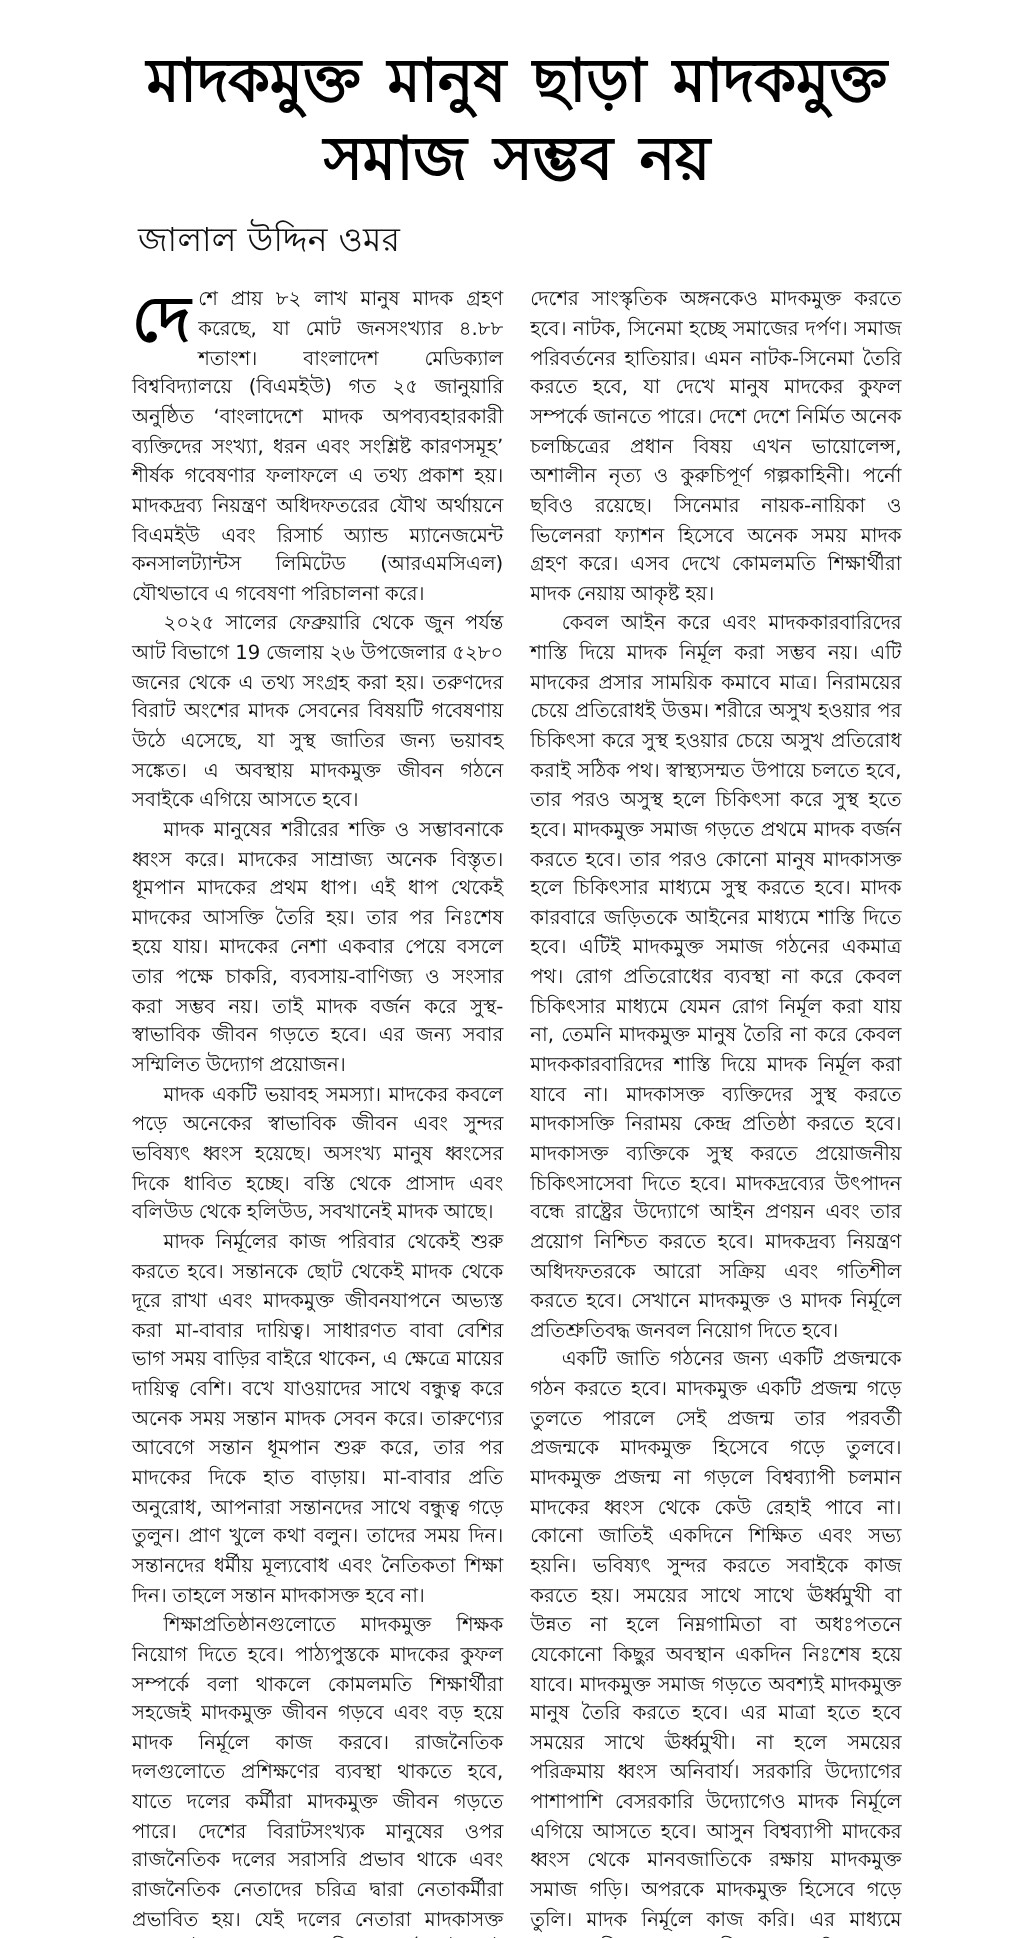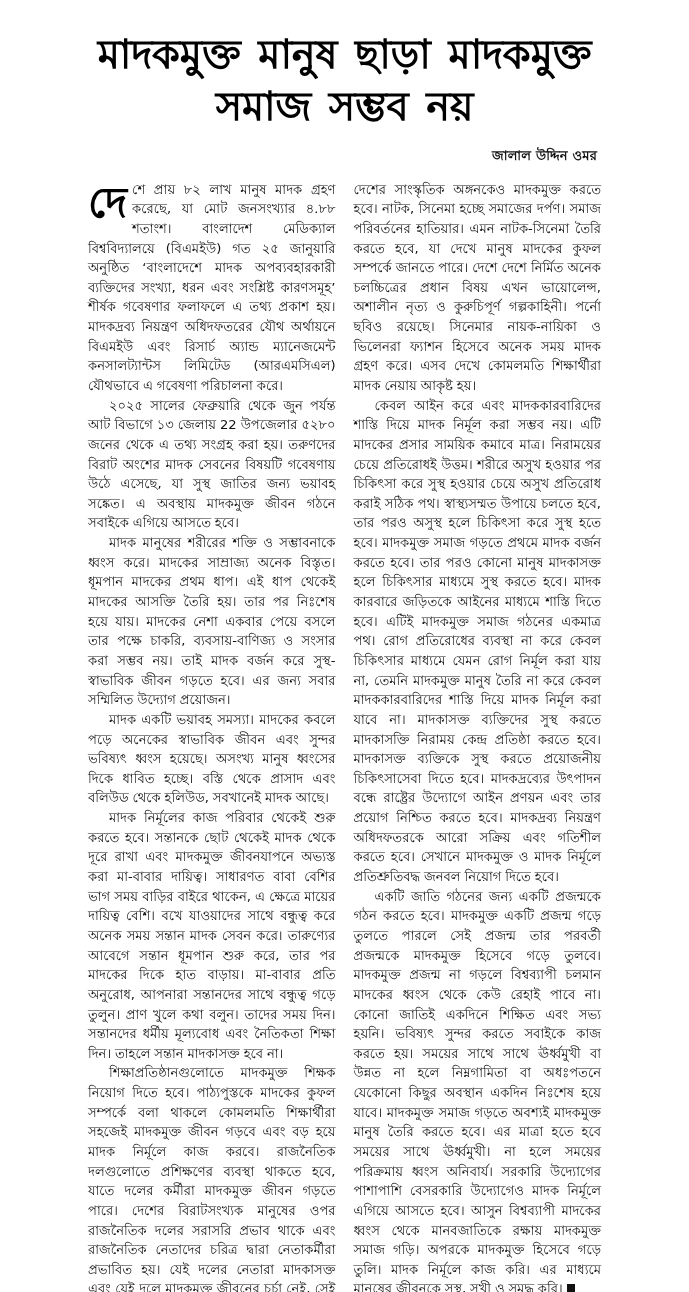--- a/index.html
+++ b/index.html
@@ -39,25 +39,25 @@
     letter-spacing: -0.2px;
     color: #000000;
     margin: 0;
     text-align: center;
     word-spacing: 4px;
   }
 
   .byline {
     margin: 16px 0 0 0;
     font-family: "DejaVu Sans", "Liberation Sans", sans-serif;
-    font-weight: 700;
-    font-size: 13px;
+    font-weight: 400;
+    font-size: 22px;
     line-height: 1.2;
     color: #111111;
-    text-align: right;
+    text-align: left;
     letter-spacing: 0.2px;
   }
 
   
   .columns {
     display: flex;
     flex-direction: row;
     align-items: flex-start;
     padding: 16px 16px 0 16px;
     gap: 18px;
@@ -141,21 +141,21 @@
     <h1 class="headline">মাদকমুক্ত মানুষ ছাড়া মাদকমুক্ত সমাজ সম্ভব নয়</h1>
     <div class="byline">জালাল উদ্দিন ওমর</div>
   </div>
 
   <div class="columns">
 
     <div class="column">
 
       <p class="dropcap-para"><span class="dropcap">দে</span><span>শে প্রায় ৮২ লাখ মানুষ মাদক গ্রহণ করেছে, যা মোট জনসংখ্যার ৪.৮৮ শতাংশ। বাংলাদেশ মেডিক্যাল বিশ্ববিদ্যালয়ে (বিএমইউ) গত ২৫ জানুয়ারি অনুষ্ঠিত ‘বাংলাদেশে মাদক অপব্যবহারকারী ব্যক্তিদের সংখ্যা, ধরন এবং সংশ্লিষ্ট কারণসমূহ’ শীর্ষক গবেষণার ফলাফলে এ তথ্য প্রকাশ হয়। মাদকদ্রব্য নিয়ন্ত্রণ অধিদফতরের যৌথ অর্থায়নে বিএমইউ এবং রিসার্চ অ্যান্ড ম্যানেজমেন্ট কনসালট্যান্টস লিমিটেড (আরএমসিএল) যৌথভাবে এ গবেষণা পরিচালনা করে।</span></p>
 
-      <p><span>২০২৫ সালের ফেব্রুয়ারি থেকে জুন পর্যন্ত আট বিভাগে ১৩ জেলায় 22 উপজেলার ৫২৮০ জনের থেকে এ তথ্য সংগ্রহ করা হয়। তরুণদের বিরাট অংশের মাদক সেবনের বিষয়টি গবেষণায় উঠে এসেছে, যা সুস্থ জাতির জন্য ভয়াবহ সঙ্কেত। এ অবস্থায় মাদকমুক্ত জীবন গঠনে সবাইকে এগিয়ে আসতে হবে।</span></p>
+      <p><span>২০২৫ সালের ফেব্রুয়ারি থেকে জুন পর্যন্ত আট বিভাগে 19 জেলায় ২৬ উপজেলার ৫২৮০ জনের থেকে এ তথ্য সংগ্রহ করা হয়। তরুণদের বিরাট অংশের মাদক সেবনের বিষয়টি গবেষণায় উঠে এসেছে, যা সুস্থ জাতির জন্য ভয়াবহ সঙ্কেত। এ অবস্থায় মাদকমুক্ত জীবন গঠনে সবাইকে এগিয়ে আসতে হবে।</span></p>
 
       <p><span>মাদক মানুষের শরীরের শক্তি ও সম্ভাবনাকে ধ্বংস করে। মাদকের সাম্রাজ্য অনেক বিস্তৃত। ধূমপান মাদকের প্রথম ধাপ। এই ধাপ থেকেই মাদকের আসক্তি তৈরি হয়। তার পর নিঃশেষ হয়ে যায়। মাদকের নেশা একবার পেয়ে বসলে তার পক্ষে চাকরি, ব্যবসায়-বাণিজ্য ও সংসার করা সম্ভব নয়। তাই মাদক বর্জন করে সুস্থ-স্বাভাবিক জীবন গড়তে হবে। এর জন্য সবার সম্মিলিত উদ্যোগ প্রয়োজন।</span></p>
 
       <p><span>মাদক একটি ভয়াবহ সমস্যা। মাদকের কবলে পড়ে অনেকের স্বাভাবিক জীবন এবং সুন্দর ভবিষ্যৎ ধ্বংস হয়েছে। অসংখ্য মানুষ ধ্বংসের দিকে ধাবিত হচ্ছে। বস্তি থেকে প্রাসাদ এবং বলিউড থেকে হলিউড, সবখানেই মাদক আছে।</span></p>
 
       <p><span>মাদক নির্মূলের কাজ পরিবার থেকেই শুরু করতে হবে। সন্তানকে ছোট থেকেই মাদক থেকে দূরে রাখা এবং মাদকমুক্ত জীবনযাপনে অভ্যস্ত করা মা-বাবার দায়িত্ব। সাধারণত বাবা বেশির ভাগ সময় বাড়ির বাইরে থাকেন, এ ক্ষেত্রে মায়ের দায়িত্ব বেশি। বখে যাওয়াদের সাথে বন্ধুত্ব করে অনেক সময় সন্তান মাদক সেবন করে। তারুণ্যের আবেগে সন্তান ধূমপান শুরু করে, তার পর মাদকের দিকে হাত বাড়ায়। মা-বাবার প্রতি অনুরোধ, আপনারা সন্তানদের সাথে বন্ধুত্ব গড়ে তুলুন। প্রাণ খুলে কথা বলুন। তাদের সময় দিন। সন্তানদের ধর্মীয় মূল্যবোধ এবং নৈতিকতা শিক্ষা দিন। তাহলে সন্তান মাদকাসক্ত হবে না।</span></p>
 
       <p><span>শিক্ষাপ্রতিষ্ঠানগুলোতে মাদকমুক্ত শিক্ষক নিয়োগ দিতে হবে। পাঠ্যপুস্তকে মাদকের কুফল সম্পর্কে বলা থাকলে কোমলমতি শিক্ষার্থীরা সহজেই মাদকমুক্ত জীবন গড়বে এবং বড় হয়ে মাদক নির্মূলে কাজ করবে। রাজনৈতিক দলগুলোতে প্রশিক্ষণের ব্যবস্থা থাকতে হবে, যাতে দলের কর্মীরা মাদকমুক্ত জীবন গড়তে পারে। দেশের বিরাটসংখ্যক মানুষের ওপর রাজনৈতিক দলের সরাসরি প্রভাব থাকে এবং রাজনৈতিক নেতাদের চরিত্র দ্বারা নেতাকর্মীরা প্রভাবিত হয়। যেই দলের নেতারা মাদকাসক্ত এবং যেই দলে মাদকমুক্ত জীবনের চর্চা নেই, সেই দলের নেতাকর্মী দিয়ে মাদকমুক্ত সমাজ গড়া সম্ভব নয়।</span></p>
 
     </div>

